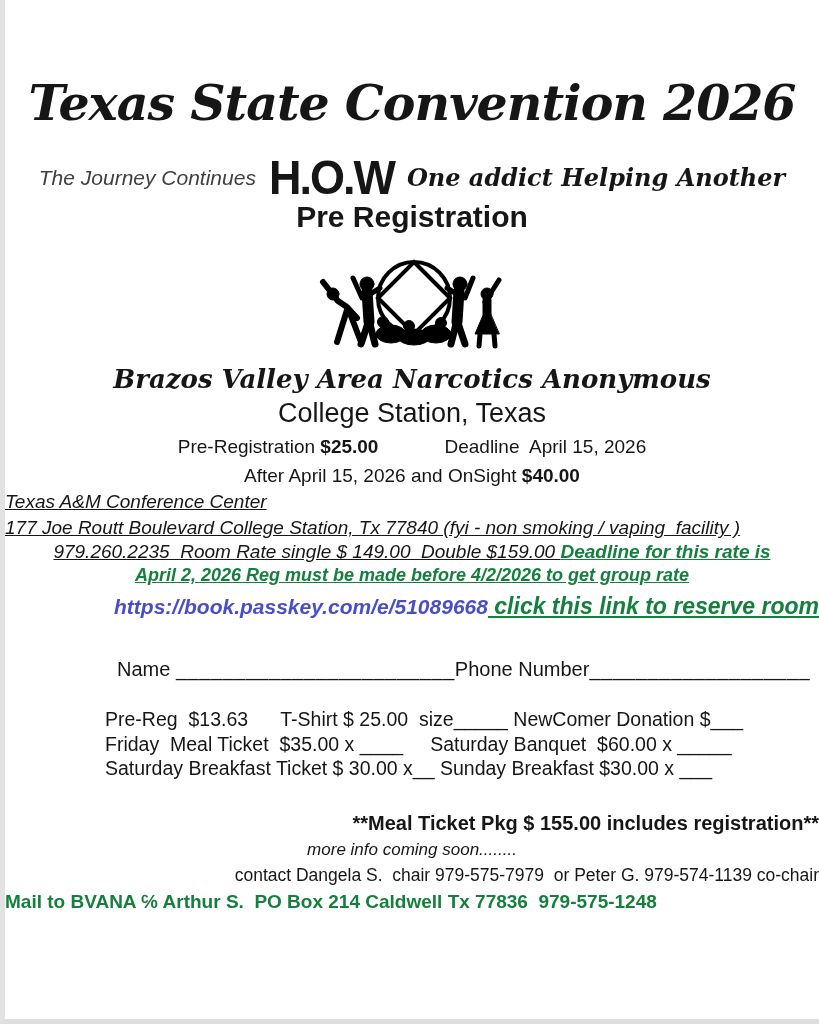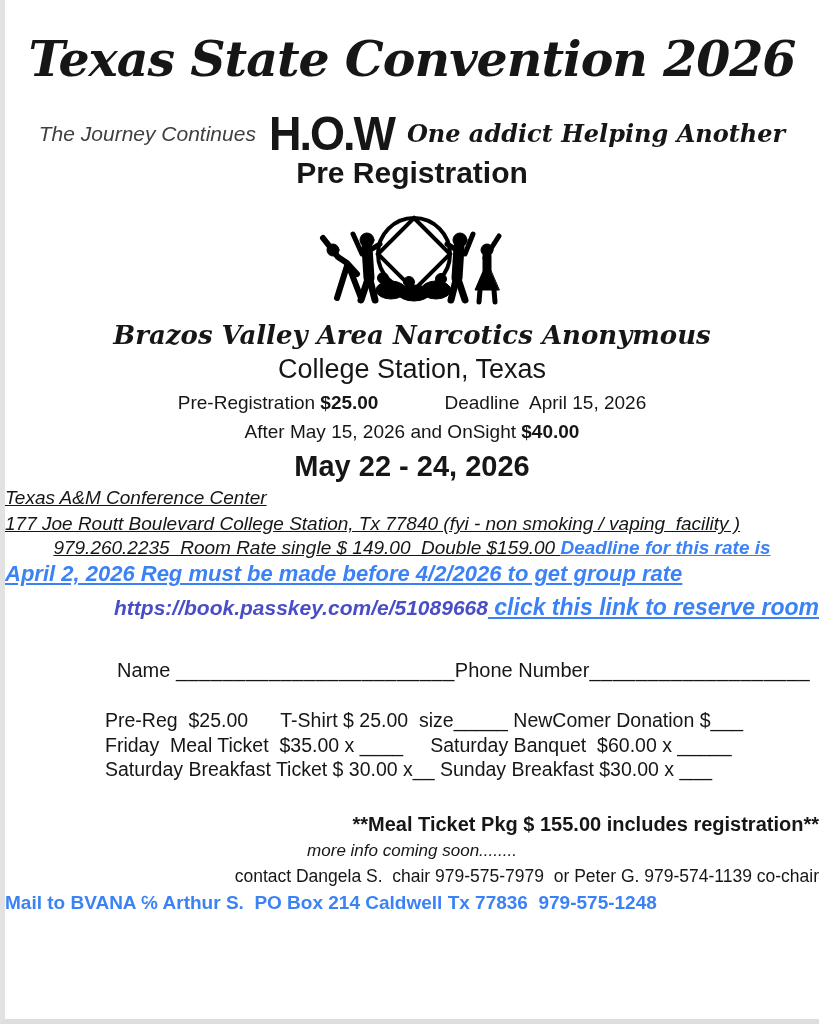--- a/index.html
+++ b/index.html
@@ -6,21 +6,21 @@
   html,body { background:#fff; }
   body {
     width:819px; height:1024px;
     font-family:"Liberation Sans", sans-serif;
     color:#161616;
     border-left:5px solid #e2e2e2;
     border-bottom:5px solid #dedede;
     overflow:hidden;
   }
   [data-bind] { white-space:pre-wrap; }
-  .sheet { padding-top:34px; }
+  .sheet { padding-top:78px; }
 
   .title {
     text-align:center;
     font-family:"DejaVu Serif", serif;
     font-style:italic; font-weight:bold;
     font-size:49px; letter-spacing:-1px;
     line-height:1.05;
   }
 
   .tagline {
@@ -55,25 +55,25 @@
   .dates-line { text-align:center; font-size:29px; font-weight:bold; margin-top:7px; }
 
   .venue-line, .addr-line {
     text-align:left; font-style:italic; font-size:19px;
     margin-top:4px;
   }
   .venue-line span, .addr-line span { text-decoration:underline; }
 
   .room-line { text-align:center; font-style:italic; font-size:19px; margin-top:2px; }
   .room-black { text-decoration:underline; }
-  .red { color:#3b82f6; }
+  .red { color:#15803d; }
   .room-red { font-weight:bold; text-decoration:underline; }
   .rate-line2 {
-    text-align:left; font-style:italic; font-weight:bold;
-    font-size:22px; margin-top:2px; text-decoration:underline;
+    text-align:center; font-style:italic; font-weight:bold;
+    font-size:18px; margin-top:2px; text-decoration:underline;
   }
 
   .link-line { text-align:right; margin-top:7px; font-style:italic; font-weight:bold; }
   .link-url { color:#4a4ec6; font-size:21px; cursor:pointer; }
   .link-cta { font-size:23px; text-decoration:underline; }
 
   .namephone { margin-top:38px; padding-left:112px; font-size:20px; }
   .blank { letter-spacing:0.5px; }
 
   .orders { margin-top:26px; padding-left:100px; font-size:19.5px; line-height:1.24; }
@@ -135,24 +135,23 @@
     </svg>
   </div>
 
   <div class="org-line" data-bind="org.name">Brazos Valley Area Narcotics Anonymous</div>
   <div class="city-line" data-bind="org.city">College Station, Texas</div>
 
   <div class="fee-line">
     <span data-bind="fees.prereg_label">Pre-Registration</span><span> </span><b data-bind="fees.prereg_price">$25.00</b><span class="gap-wide"></span><span data-bind="fees.deadline_label">Deadline  April 15, 2026</span>
   </div>
   <div class="fee-line">
-    <span data-bind="fees.after_label">After May 15, 2026 and OnSight</span><span>  </span><b data-bind="fees.after_price">$40.00</b>
+    <span data-bind="fees.after_label">After April 15, 2026 and OnSight</span><span>  </span><b data-bind="fees.after_price">$40.00</b>
   </div>
 
-  <div class="dates-line" data-bind="event.dates">May 22 - 24, 2026</div>
 
   <div class="venue-line">
     <span data-bind="event.venue">Texas A&amp;M Conference Center</span>
   </div>
   <div class="addr-line">
     <span data-bind="event.address">177 Joe Routt Boulevard College Station, Tx 77840 (fyi - non smoking / vaping  facility )</span>
   </div>
 
   <div class="room-line">
     <span class="room-black" data-bind="event.room_info">979.260.2235  Room Rate single $ 149.00  Double $159.00 </span><span class="red room-red" data-bind="event.rate_deadline_1">Deadline for this rate is</span>
@@ -161,21 +160,21 @@
 
   <div class="link-line">
     <span class="link-url" data-bind="event.booking_url">https://book.passkey.com/e/51089668</span><span class="link-cta red" data-bind="event.booking_cta"> click this link to reserve room</span>
   </div>
 
   <div class="namephone">
     <span data-bind="form.name_label">Name </span><span class="blank" data-bind="form.name_blank">________________________</span><span data-bind="form.phone_label">Phone Number</span><span class="blank" data-bind="form.phone_blank">___________________</span>
   </div>
 
   <div class="orders">
-    <div data-bind="form.order_lines.0">Pre-Reg  $25.00      T-Shirt $ 25.00  size_____ NewComer Donation $___</div>
+    <div data-bind="form.order_lines.0">Pre-Reg  $13.63      T-Shirt $ 25.00  size_____ NewComer Donation $___</div>
     <div data-bind="form.order_lines.1">Friday  Meal Ticket  $35.00 x ____     Saturday Banquet  $60.00 x _____</div>
     <div data-bind="form.order_lines.2">Saturday Breakfast Ticket $ 30.00 x__ Sunday Breakfast $30.00 x ___</div>
   </div>
 
   <div class="meal-pkg" data-bind="footer.meal_pkg">**Meal Ticket Pkg $ 155.00 includes registration**</div>
   <div class="more-info" data-bind="footer.more_info">more info coming soon........</div>
   <div class="contact-line" data-bind="footer.contact">contact Dangela S.  chair 979-575-7979  or Peter G. 979-574-1139 co-chair</div>
   <div class="mail-line red" data-bind="footer.mail">Mail to BVANA ℅ Arthur S.  PO Box 214 Caldwell Tx 77836  979-575-1248</div>
 
 </div>

